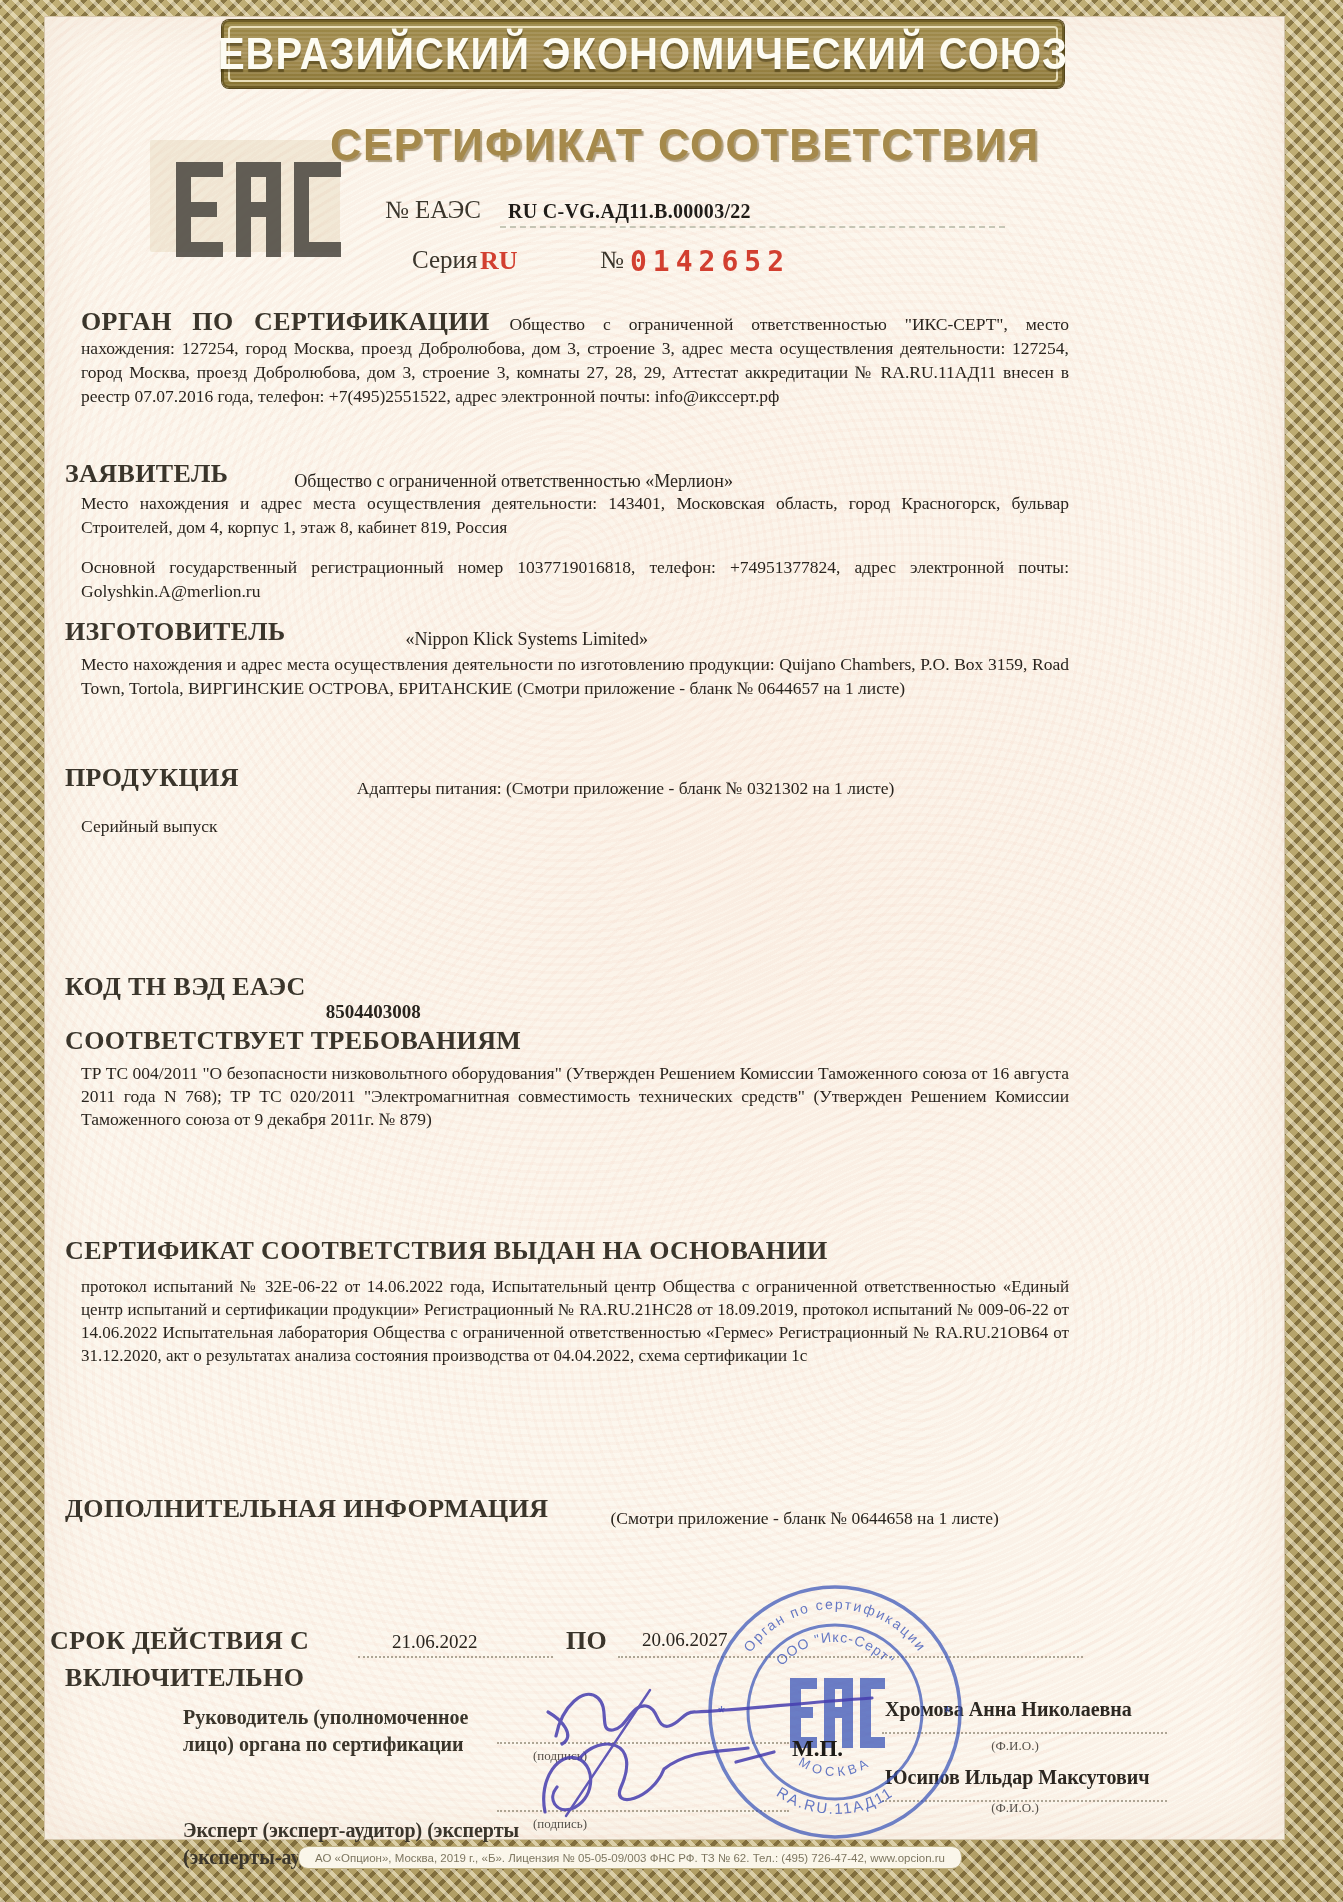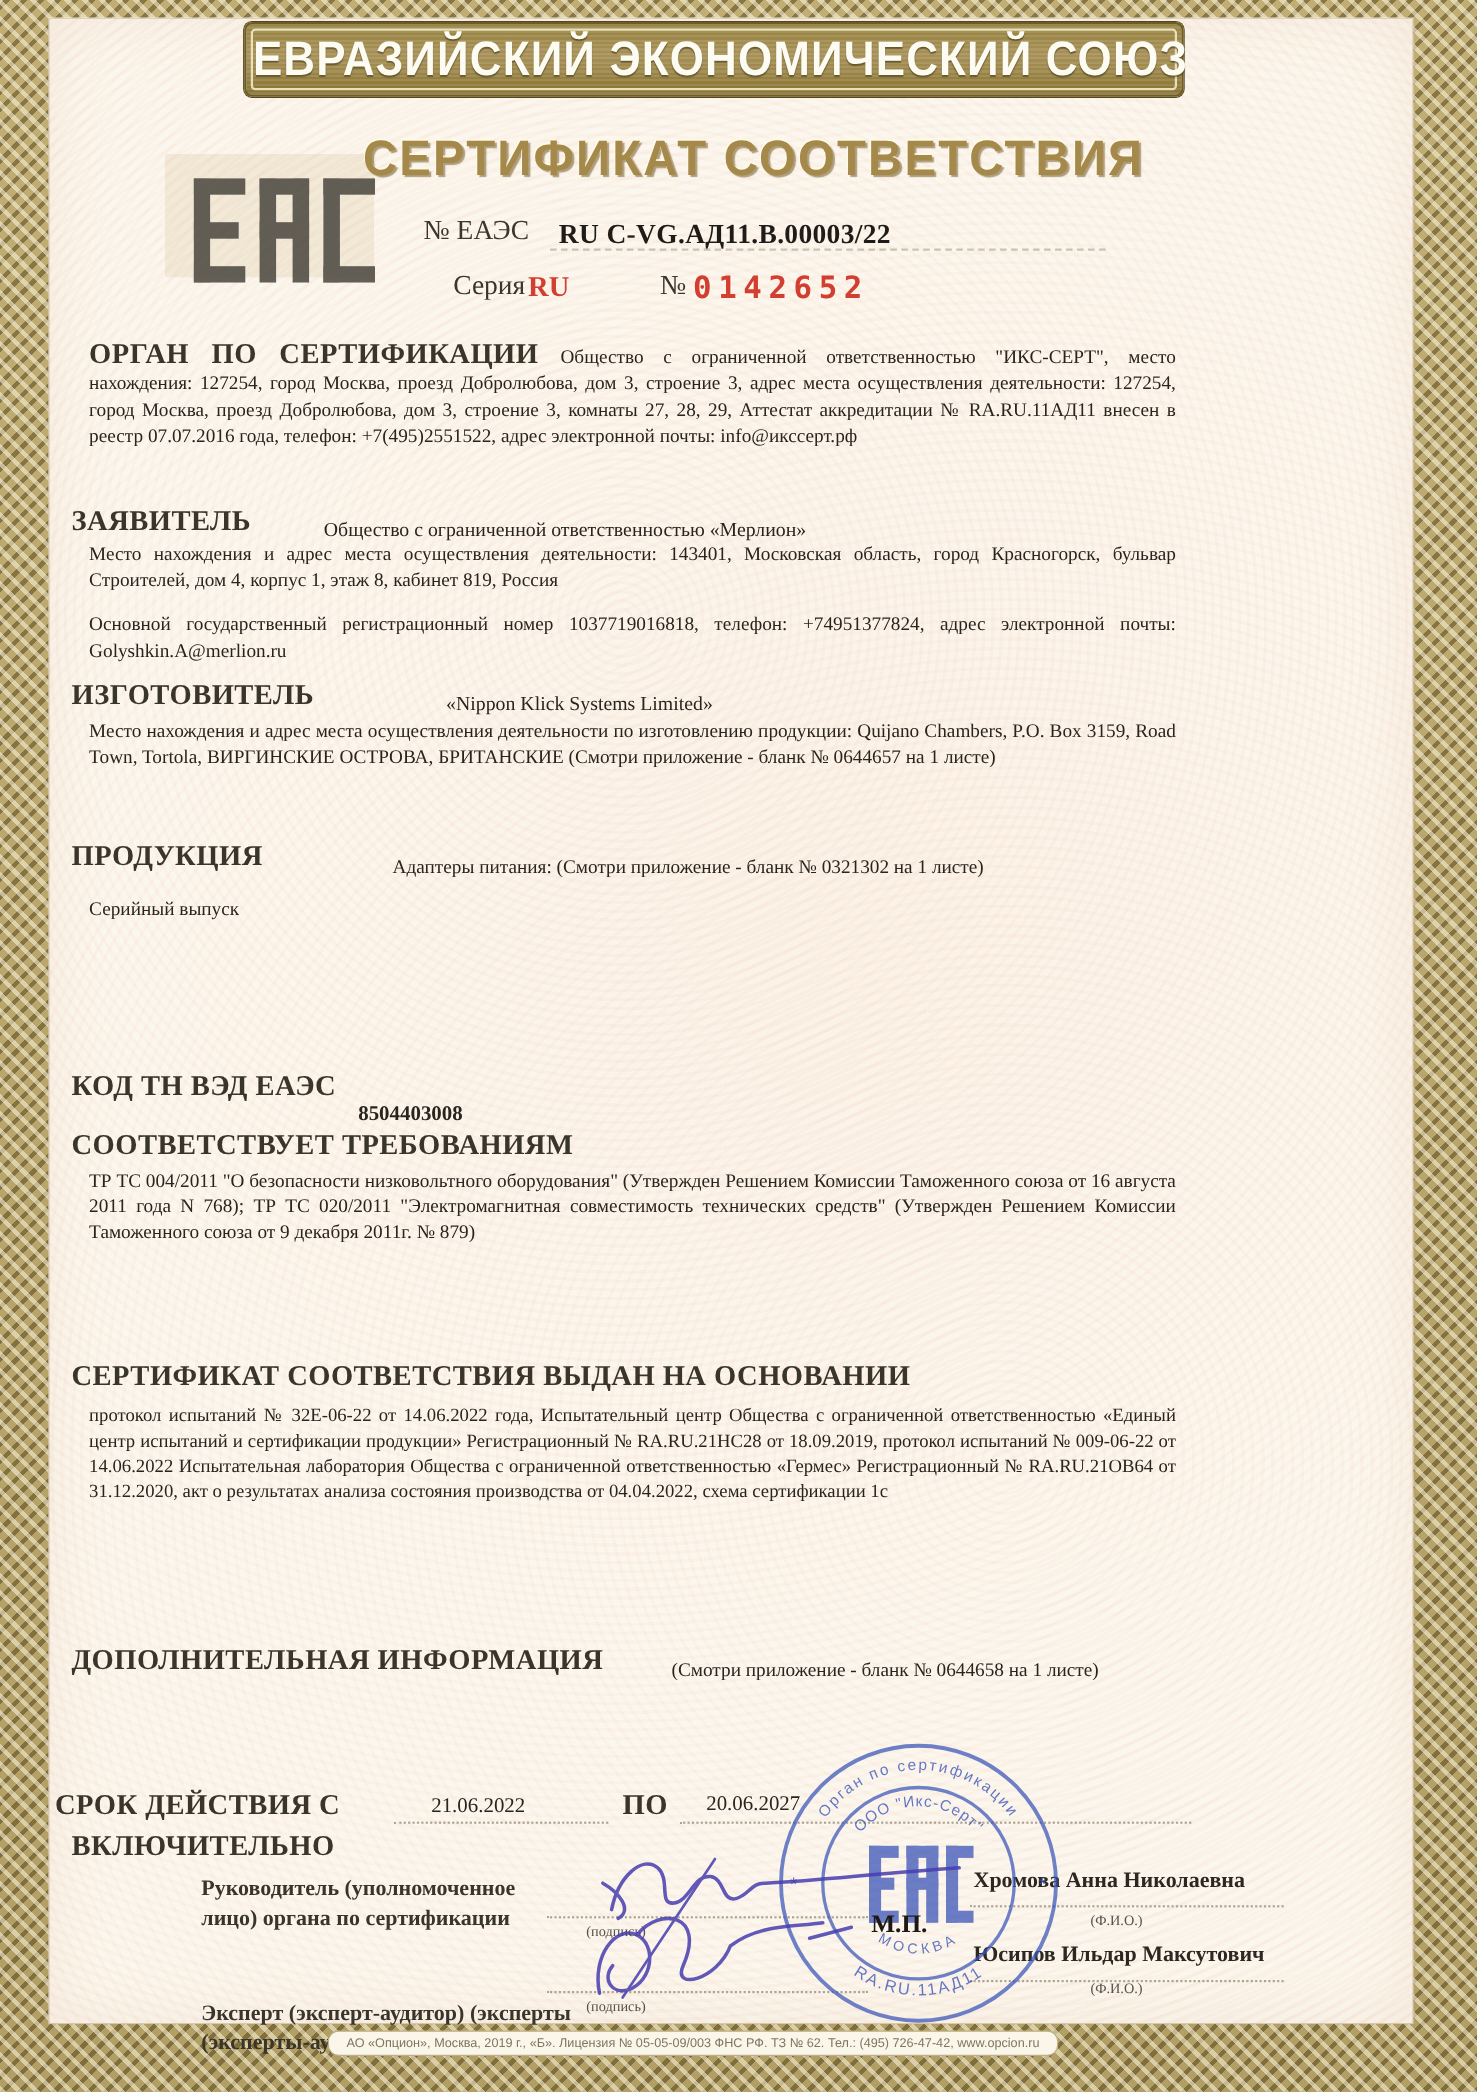--- a/index.html
+++ b/index.html
@@ -26,41 +26,41 @@
   }
   .abs { position:absolute; }
   
   .banner {
     position:absolute; left:222px; top:20px; width:838px; height:64px;
     background:
       repeating-linear-gradient(0deg, rgba(255,255,255,.10) 0 2px, rgba(0,0,0,0) 2px 4px),
       linear-gradient(180deg,#95823f,#a89158 45%,#877331);
     border:2px solid #6d5c26; border-radius:7px;
     box-shadow:0 0 0 1px #55471d;
-    display:flex; align-items:center; justify-content:center;padding-left:12px;
+    display:flex; align-items:center; justify-content:center;
   }
   .banner::before { content:""; position:absolute; inset:4px; border:2px solid #f2e9c8; border-radius:4px; opacity:.9; }
   .banner-title {
     font-family:"Liberation Sans", sans-serif; font-weight:700; font-size:40px; letter-spacing:1px;
     color:#fdfcf3; transform:scaleY(1.1); white-space:nowrap;
     text-shadow:0 2px 1px rgba(58,46,10,.55);
   }
   
   .cert-title {
     position:absolute; left:330px; top:120px; width:580px; text-align:center;
     font-family:"Liberation Sans", sans-serif; font-weight:700; font-size:43px; letter-spacing:2px;
     color:#a5894b; transform:scaleY(1.05); white-space:nowrap;
     text-shadow:-1px -1px 0 rgba(255,250,230,.8), 2px 2px 1px rgba(110,86,35,.55);
   }
   
   .eac-wm { position:absolute; left:150px; top:140px; width:190px; height:112px; background:rgba(214,198,158,.28); border-radius:2px; }
   .eac-logo { position:absolute; left:176px; top:162px; }
   
   .lbl-serif { font-size:25px; color:#3b362c; }
-  .num-value { font-weight:bold; font-size:25px; color:#1f1c18; letter-spacing:.3px; }
+  .num-value { font-weight:bold; font-size:20px; color:#1f1c18; letter-spacing:.3px; }
   .dash-line { position:absolute; border-bottom:2px dashed #9aa08a; opacity:.55; }
   .red { color:#d23f30; }
   .serial { font-family:"DejaVu Sans Mono", monospace; font-weight:bold; font-size:28px; letter-spacing:6px; color:#d23f30; }
   
   .sec-h { font-weight:bold; font-size:26px; color:#3a352b; letter-spacing:.4px; }
   .body-t { font-size:17.5px; line-height:24px; color:#29241e; }
   .block { position:absolute; left:65px; width:1020px; }
   .block p { margin:16px; text-align:justify; }
   .val { font-size:18px; position:relative; top:5px; }
   .dot-line { position:absolute; border-bottom:2px dotted #948b78; opacity:.75; }

